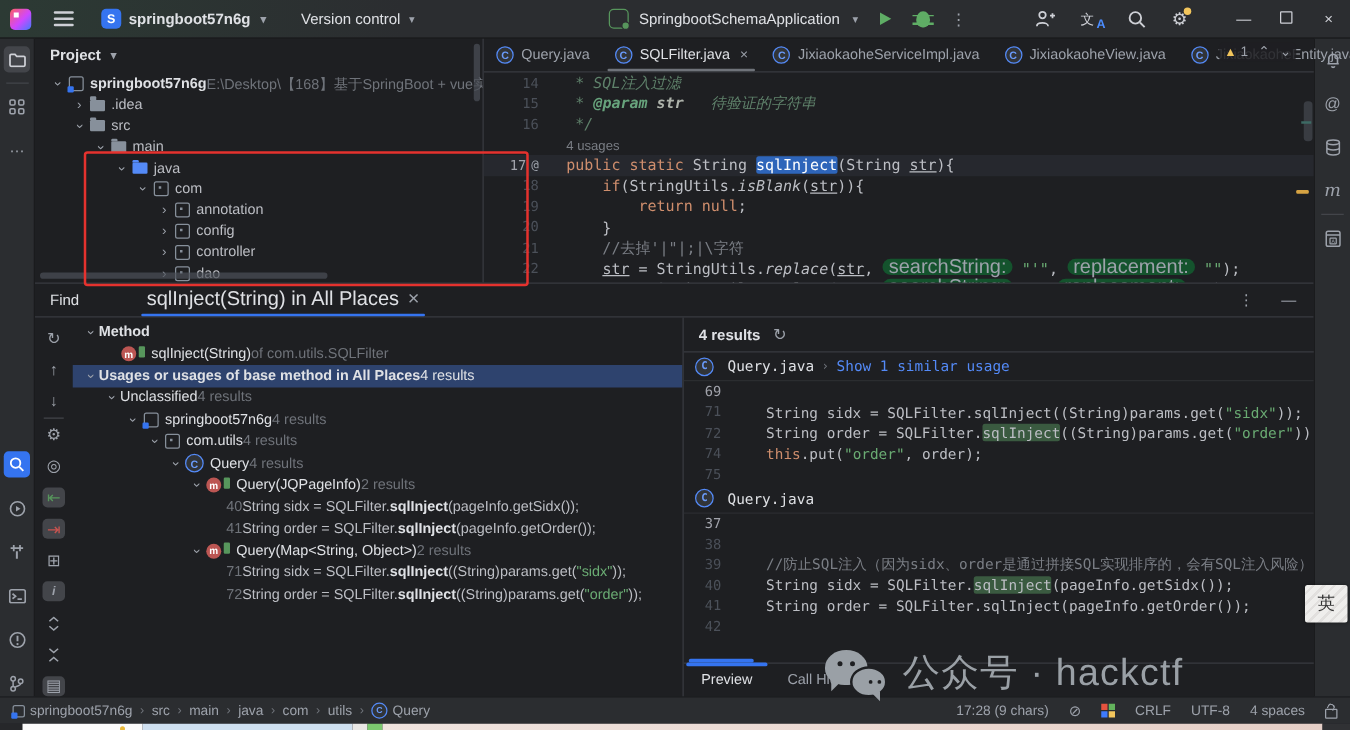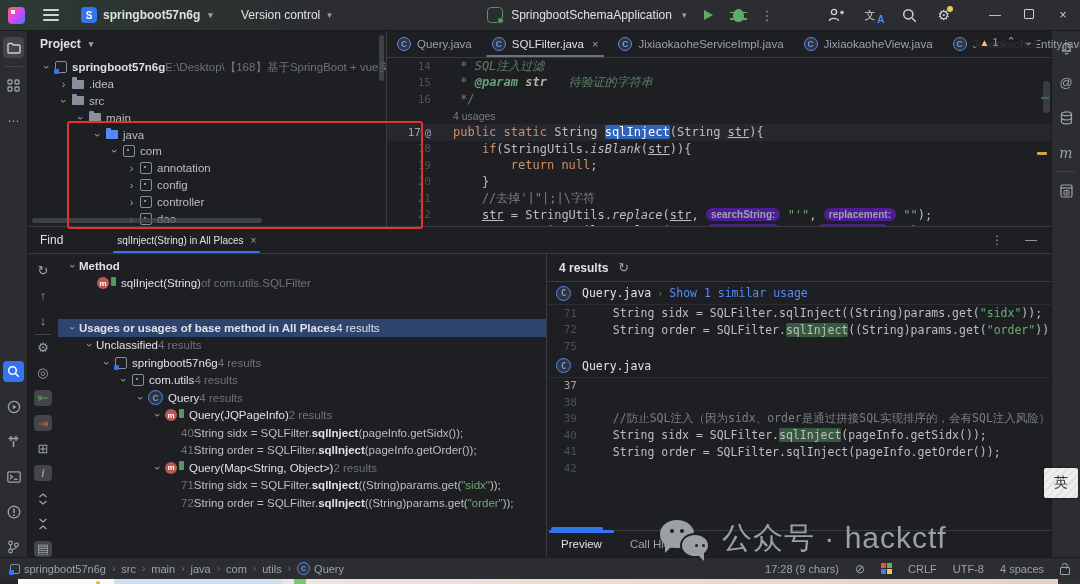--- a/index.html
+++ b/index.html
@@ -95,32 +95,32 @@
   .tk-doc{color:#5f826b;font-style:italic;}
   .tk-doctag{color:#67a37c;font-weight:bold;font-style:italic;}
   .tk-docp{color:#aeb3ab;font-weight:bold;font-style:italic;}
   .tk-und{text-decoration:underline;}
   .tk-it{font-style:italic;}
   .tk-b{font-weight:bold;}
   .tk-white{color:#dfe1e5;}
   .tk-cnt{color:#6f737a;}
   .tk-hlb{background:#2e65ba;color:#fff;border-radius:2px;}
   .tk-hlg{background:#3a5a40;border-radius:2px;}
-  .tk-hint{display:inline-block;background:#4c1d95;color:#9da2ab;border-radius:7px;padding:0 5px;font-size:10px;font-family:"Liberation Sans",sans-serif;line-height:13px;transform:translateY(-1px);font-weight:bold;}
+  .tk-hint{display:inline-block;background:#14532d;color:#9da2ab;border-radius:7px;padding:0 5px;font-size:16px;font-family:"Liberation Sans",sans-serif;line-height:13px;transform:translateY(-1px);}
   .insp-widget{position:absolute;top:3px;right:14px;display:flex;align-items:center;gap:8px;color:#9da2ab;font-size:11px;background:rgba(30,31,34,.85);padding:1px 4px;border-radius:4px;}
   .warn-tri{color:#f2c55c;font-size:10px;}
   .ed-vscroll{position:absolute;right:1px;top:50px;width:7px;height:32px;background:#4b5059;border-radius:3px;opacity:.6;}
   .ed-mark-teal{position:absolute;right:2px;top:66px;width:8px;height:2px;background:#3d6a64;}
   .ed-mark-orange{position:absolute;right:4px;top:121px;width:10px;height:3px;background:#d6a343;border-radius:1px;}
 
   
   .find-panel{flex:1;display:flex;flex-direction:column;border-top:1px solid #393b40;min-height:0;}
   .fp-header{height:26px;display:flex;align-items:center;border-bottom:1px solid #393b40;flex:none;}
   .fp-title{font-weight:normal;color:#dfe1e5;margin-left:12px;}
-  .fp-tab{margin-left:50px;height:100%;display:flex;align-items:center;gap:7px;color:#dfe1e5;font-size:10px;position:relative;padding:0 4px;}
+  .fp-tab{margin-left:50px;height:100%;display:flex;align-items:center;gap:7px;color:#dfe1e5;font-size:16px;position:relative;padding:0 4px;}
   .fp-tab::after{content:"";position:absolute;left:0;right:0;bottom:0;height:2.5px;background:#3574f0;border-radius:2px;}
   .fp-hdr-actions{margin-left:auto;display:flex;gap:22px;margin-right:14px;color:#9da2ab;}
   .fp-body{flex:1;display:flex;min-height:0;}
   .fp-toolbar{width:30px;flex:none;display:flex;flex-direction:column;align-items:center;padding-top:8px;gap:9px;color:#9da2ab;font-size:13px;}
   .fp-toolbar .chip{width:18px;height:18px;border-radius:4px;display:flex;align-items:center;justify-content:center;}
   .fp-toolbar .chip.bg{background:#43454a;}
   .fp-toolbar .grn{color:#57965c;}
   .fp-toolbar .red{color:#c75450;}
   .fp-toolbar .tdiv{width:16px;height:1px;background:#43454a;margin:-4px 0;}
   .fp-tree{flex:1;position:relative;padding-top:3px;overflow:hidden;min-width:0;}
@@ -435,21 +435,21 @@
               </div>
               <div class="tr-row" style="padding-left: 25px;">
                 <span class="chev none">›</span>
                 <span style="display: inline-flex; align-items: center;">
                   <span class="ic-method">m</span>
                   <span class="ic-key"></span>
                 </span>
                 <span class="tk-white">sqlInject(String)</span>
                 <span class="tk-cnt"> of com.utils.SQLFilter</span>
               </div>
-              <div class="tr-row sel" style="padding-left: 8px; margin-top: 27px;">
+              <div class="tr-row sel" style="padding-left: 8px;">
                 <span class="chev open">›</span>
                 <span class="tk-b tk-white">Usages or usages of base method in All Places</span>
                 <span class="tk-white">   4 results</span>
               </div>
               <div class="tr-row" style="padding-left: 25px;">
                 <span class="chev open">›</span>
                 <span class="tk-white">Unclassified</span>
                 <span class="tk-cnt">  4 results</span>
               </div>
               <div class="tr-row" style="padding-left: 42px;">
@@ -529,22 +529,24 @@
               <span class="pv-refresh">↻</span>
             </div>
             <div class="pv-content mono">
               <div class="pv-file">
                 <span class="ic-class">C</span>
                 <span class="fname">Query.java</span>
                 <span class="fsep">›</span>
                 <span class="pv-link">Show 1 similar usage</span>
               </div>
               <div>
+                  <div class="cl-row"><div class="cl-gut"><span class="ln ln-hl">69</span></div><div class="cl-code"></div></div>
                   <div class="cl-row"><div class="cl-gut"><span class="ln">71</span></div><div class="cl-code"><span>  String sidx = SQLFilter.sqlInject((String)params.get(</span><span class="tk-str">"sidx"</span><span>));</span></div></div>
                   <div class="cl-row"><div class="cl-gut"><span class="ln">72</span></div><div class="cl-code"><span>  String order = SQLFilter.</span><span class="tk-hlg">sqlInject</span><span>((String)params.get(</span><span class="tk-str">"order"</span><span>));</span></div></div>
+                  <div class="cl-row"><div class="cl-gut"><span class="ln">74</span></div><div class="cl-code"><span>  </span><span class="tk-kw">this</span><span>.put(</span><span class="tk-str">"order"</span><span>, order);</span></div></div>
                   <div class="cl-row"><div class="cl-gut"><span class="ln">75</span></div><div class="cl-code"></div></div>
                 </div>
               <div class="pv-file">
                 <span class="ic-class">C</span>
                 <span class="fname">Query.java</span>
               </div>
               <div>
                   <div class="cl-row"><div class="cl-gut"><span class="ln ln-hl">37</span></div><div class="cl-code"></div></div>
                   <div class="cl-row"><div class="cl-gut"><span class="ln">38</span></div><div class="cl-code"></div></div>
                   <div class="cl-row"><div class="cl-gut"><span class="ln">39</span></div><div class="cl-code"><span class="tk-cmt">  //防止SQL注入（因为sidx、order是通过拼接SQL实现排序的，会有SQL注入风险）</span></div></div>

